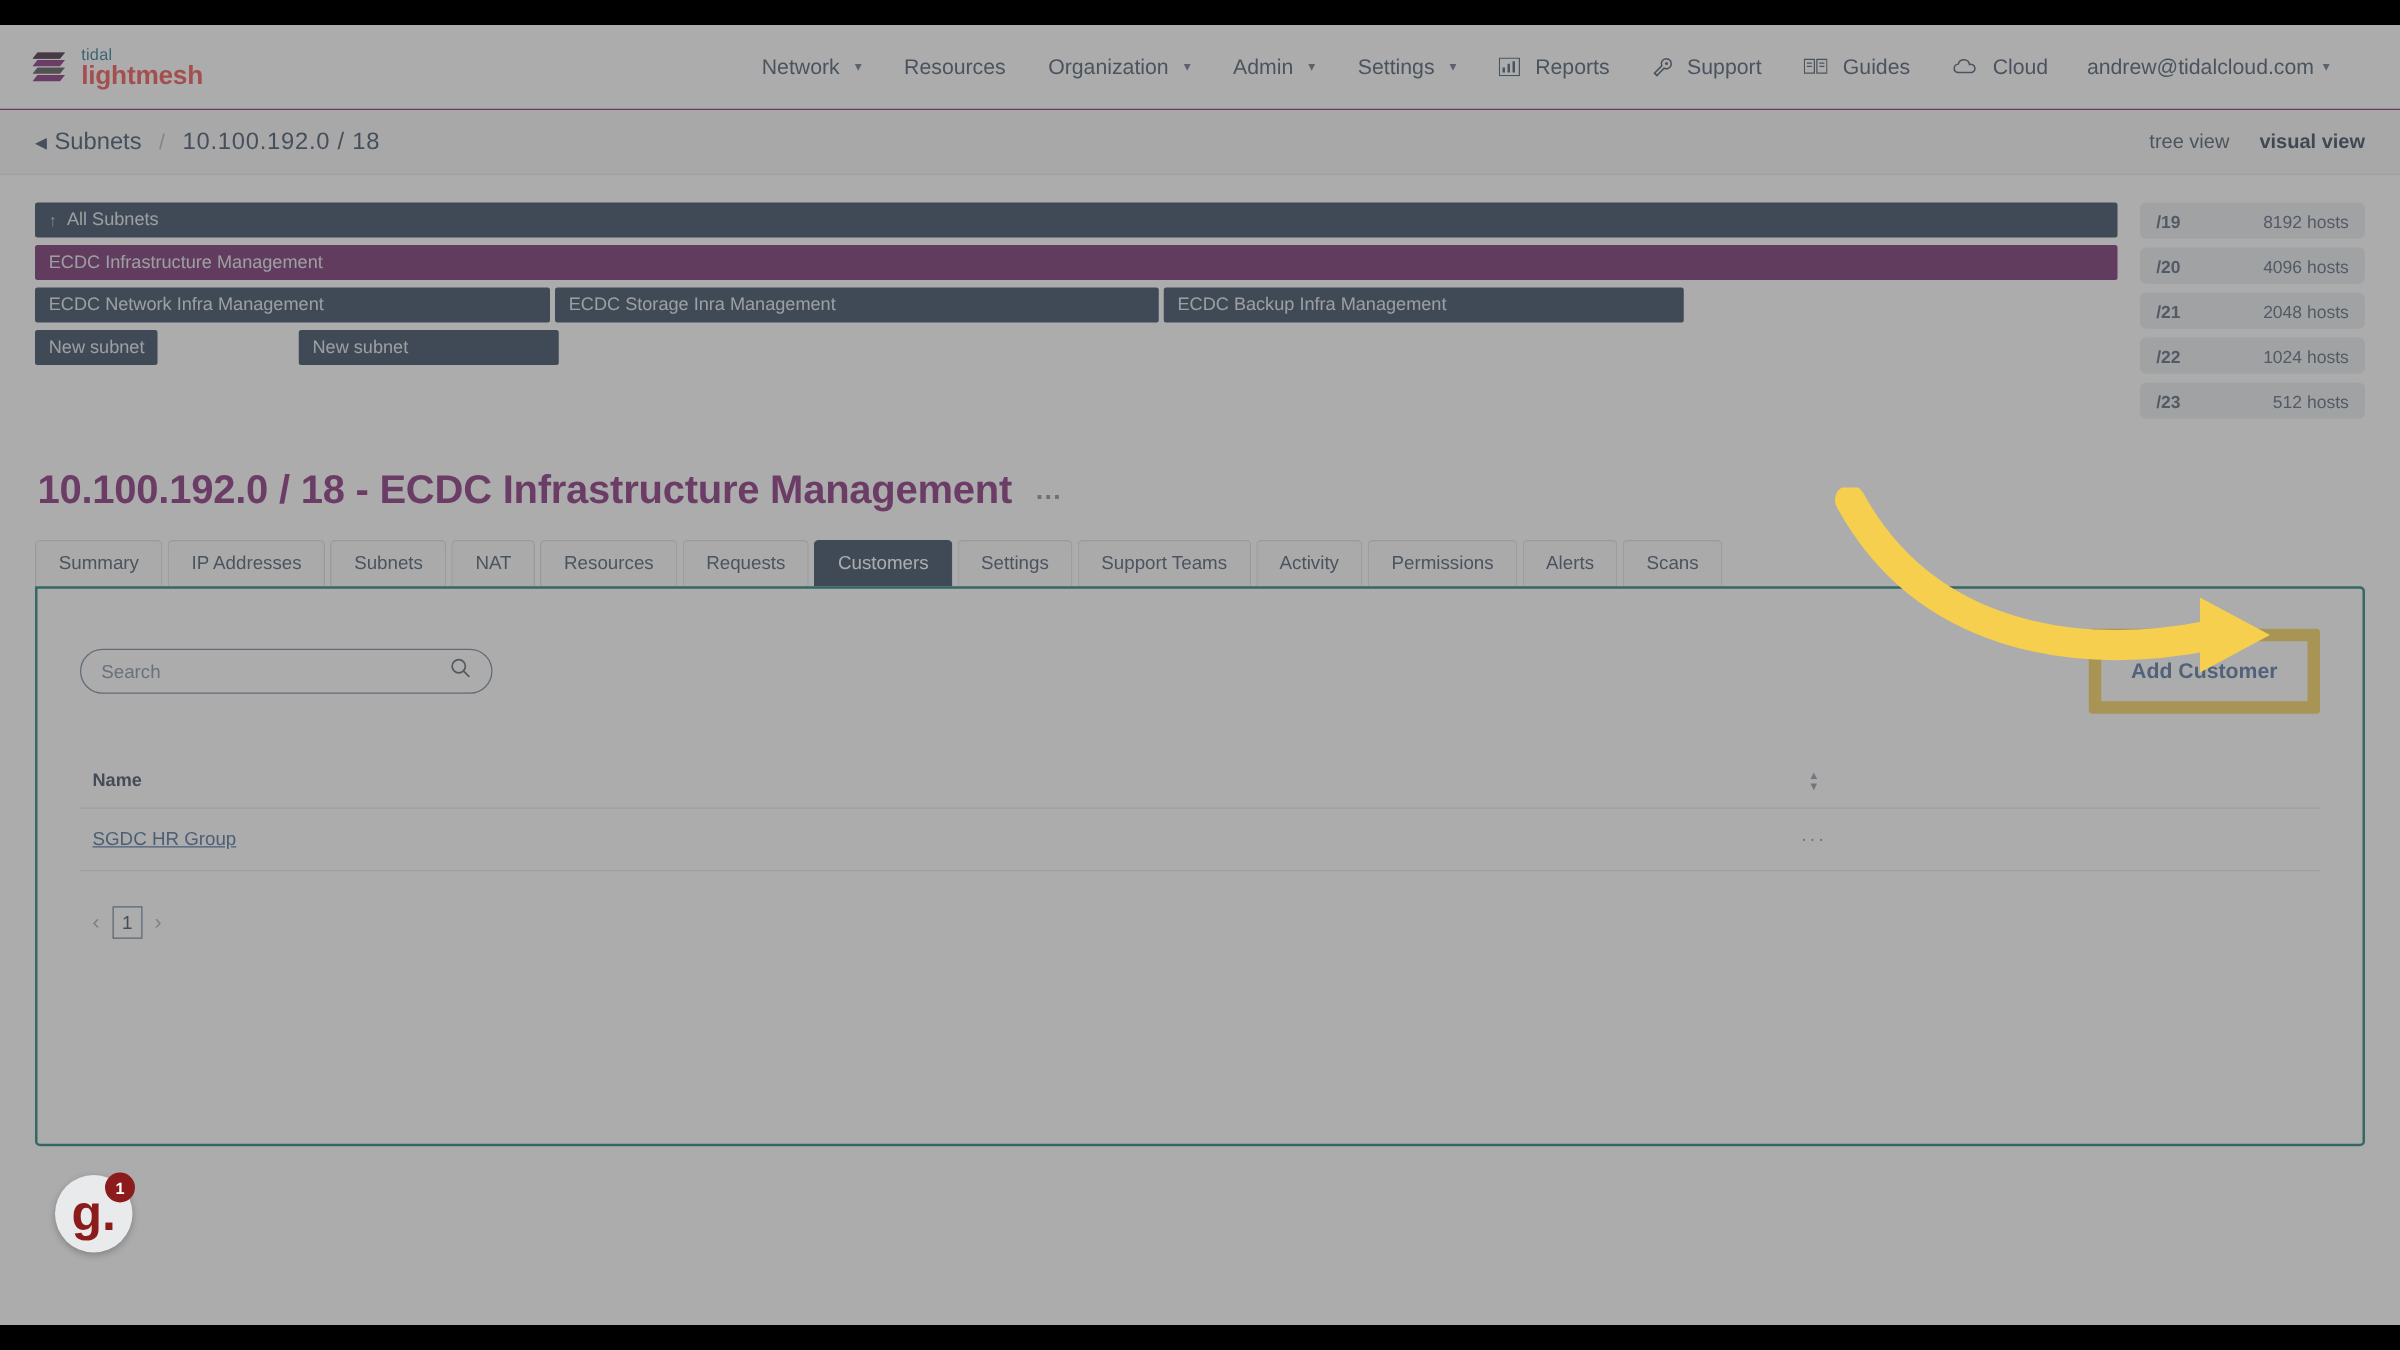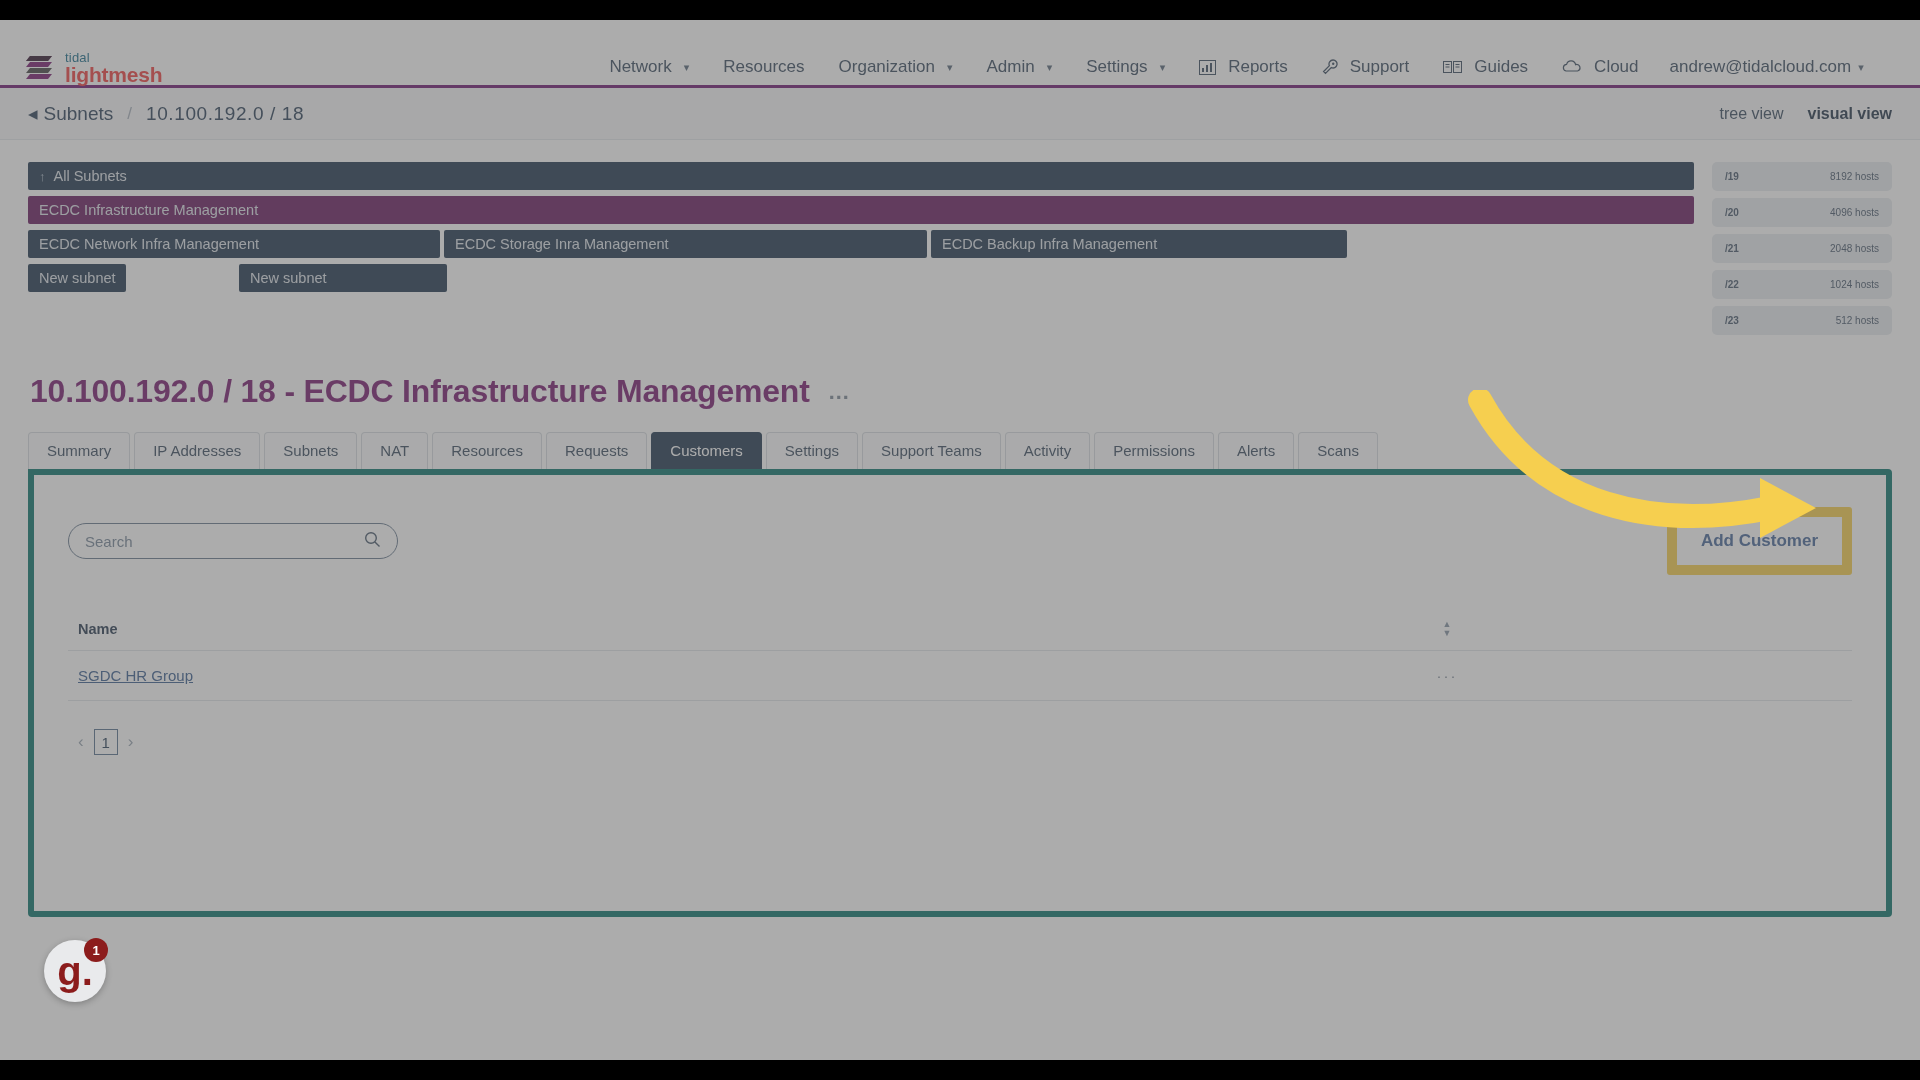--- a/index.html
+++ b/index.html
@@ -22,22 +22,22 @@
     width: 1920px; height: 1040px;
     background: rgba(90,90,90,0.50);
     pointer-events: none;
     z-index: 50;
   }
 
   
   .topnav {
     height: 68px; width: 100%;
     background: #ffffff;
-    border-bottom: 3px solid #701a75;
-    display: flex; align-items: flex-end;
+    border-bottom: 1px solid #701a75;
+    display: flex; align-items: center;
     padding: 0 26px;
     position: relative;
   }
   .logo { display: flex; align-items: center; gap: 9px; }
   .logo-mark { width: 30px; height: 32px; position: relative; }
   .logo-text { line-height: 1; }
   .logo-text .t1 { font-size: 13px; color: #1d6e8c; display:block; letter-spacing: .2px;}
   .logo-text .t2 { font-size: 21px; color: #ef4444; font-weight: 600; display:block; letter-spacing:-.2px;}
 
   .navitems {
@@ -89,21 +89,21 @@
   .bar.purple { background: #6b1f63; }
   .row { display: flex; gap: 4px; }
   .uparrow { margin-right: 8px; font-size: 13px; color:#aebbc8;}
 
   .cidrcol { width: 180px; display:flex; flex-direction:column; gap: 7px; }
   .cidrpill {
     height: 29px; border-radius: 5px;
     background: #e7eaee;
     display:flex; align-items:center; justify-content:space-between;
     padding: 0 13px;
-    font-size: 10px; color: #4a5b6e;
+    font-size: 14px; color: #4a5b6e;
     cursor: pointer;
   }
   .cidrpill b { font-weight: 700; }
 
   .pagetitle {
     margin: 38px 0 0 2px;
     font-size: 32px; font-weight: 700; color: #7a1f72;
     letter-spacing: -0.2px;
     display:flex; align-items:center; gap: 18px;
   }
@@ -119,21 +119,21 @@
     border-radius: 4px 4px 0 0;
     background: #fbfbfc;
     color: #3d4f63;
     font-size: 15px;
     padding: 9px 18px 10px 18px;
     cursor: pointer; white-space: nowrap;
   }
   .tab.active { background: #243b53; color: #ffffff; border-color: #243b53; }
 
   .panel {
-    border: 6px solid #0f766e;
+    border: 2px solid #0f766e;
     border-radius: 0 4px 4px 4px;
     background: #ffffff;
     height: 448px;
     padding: 32px 34px;
     position: relative;
   }
   .panel-top { display:flex; align-items:center; }
   .searchbox {
     width: 330px; height: 36px;
     border: 1px solid #6b7d91; border-radius: 20px;

